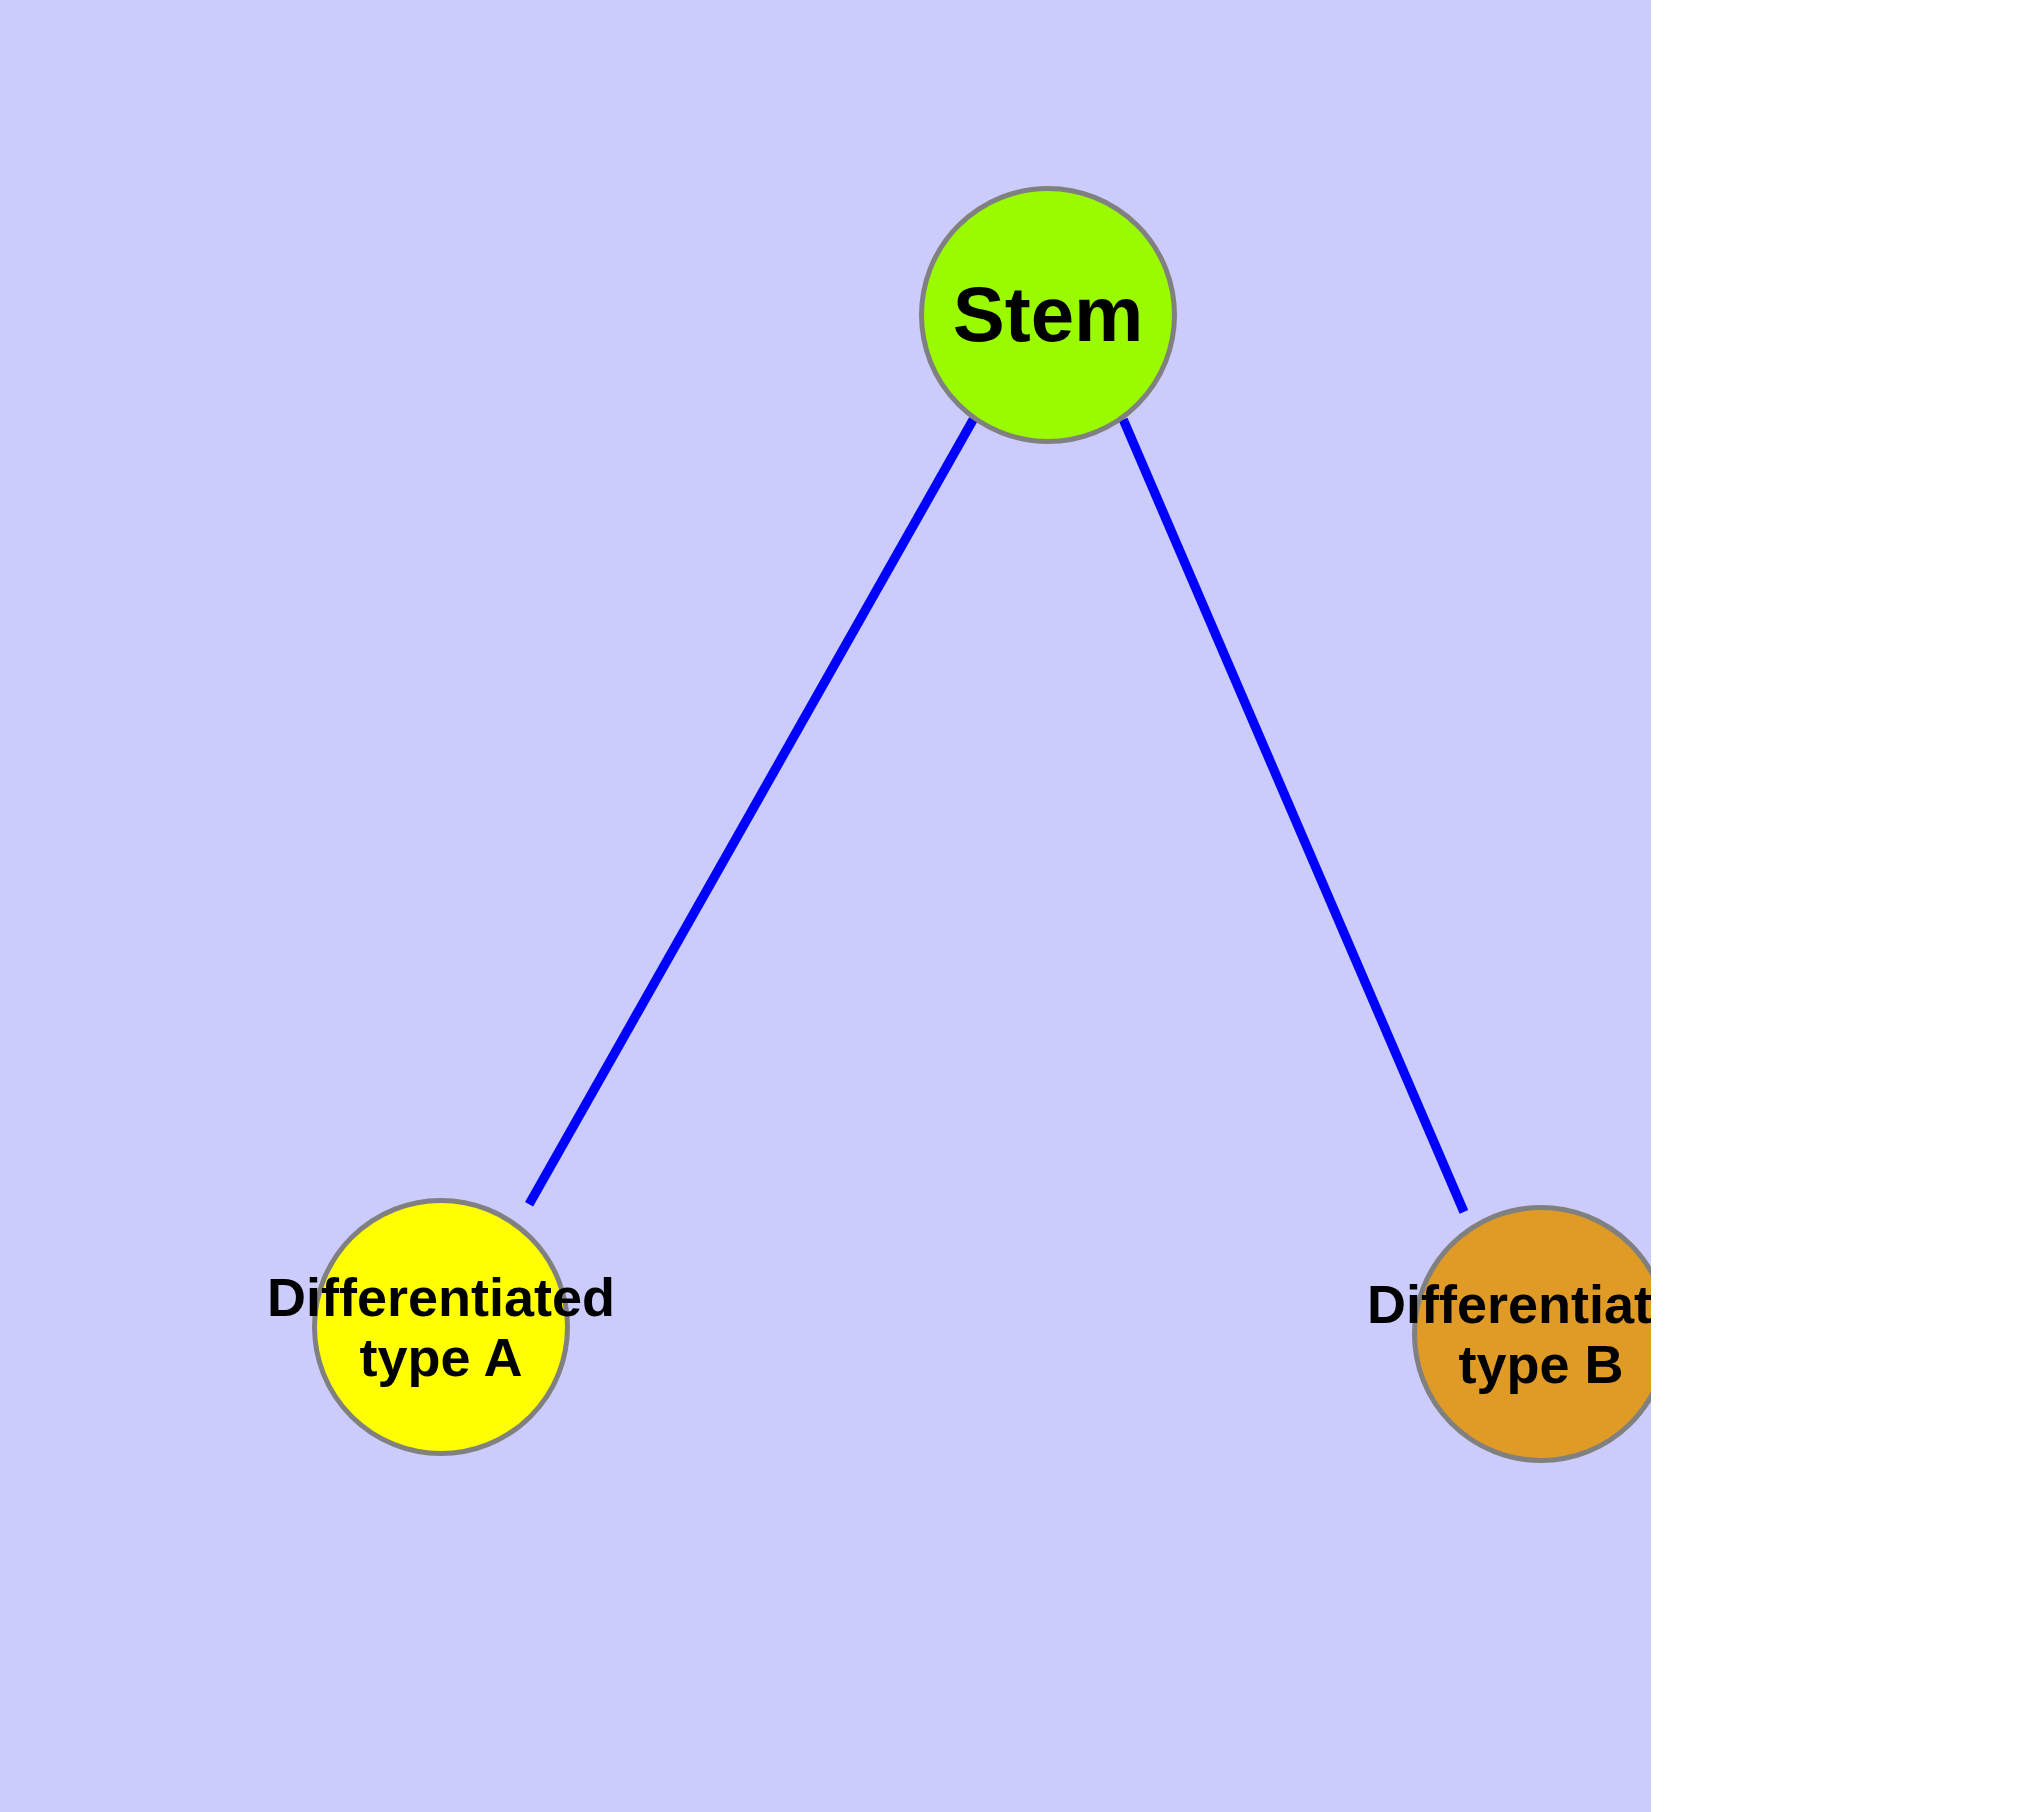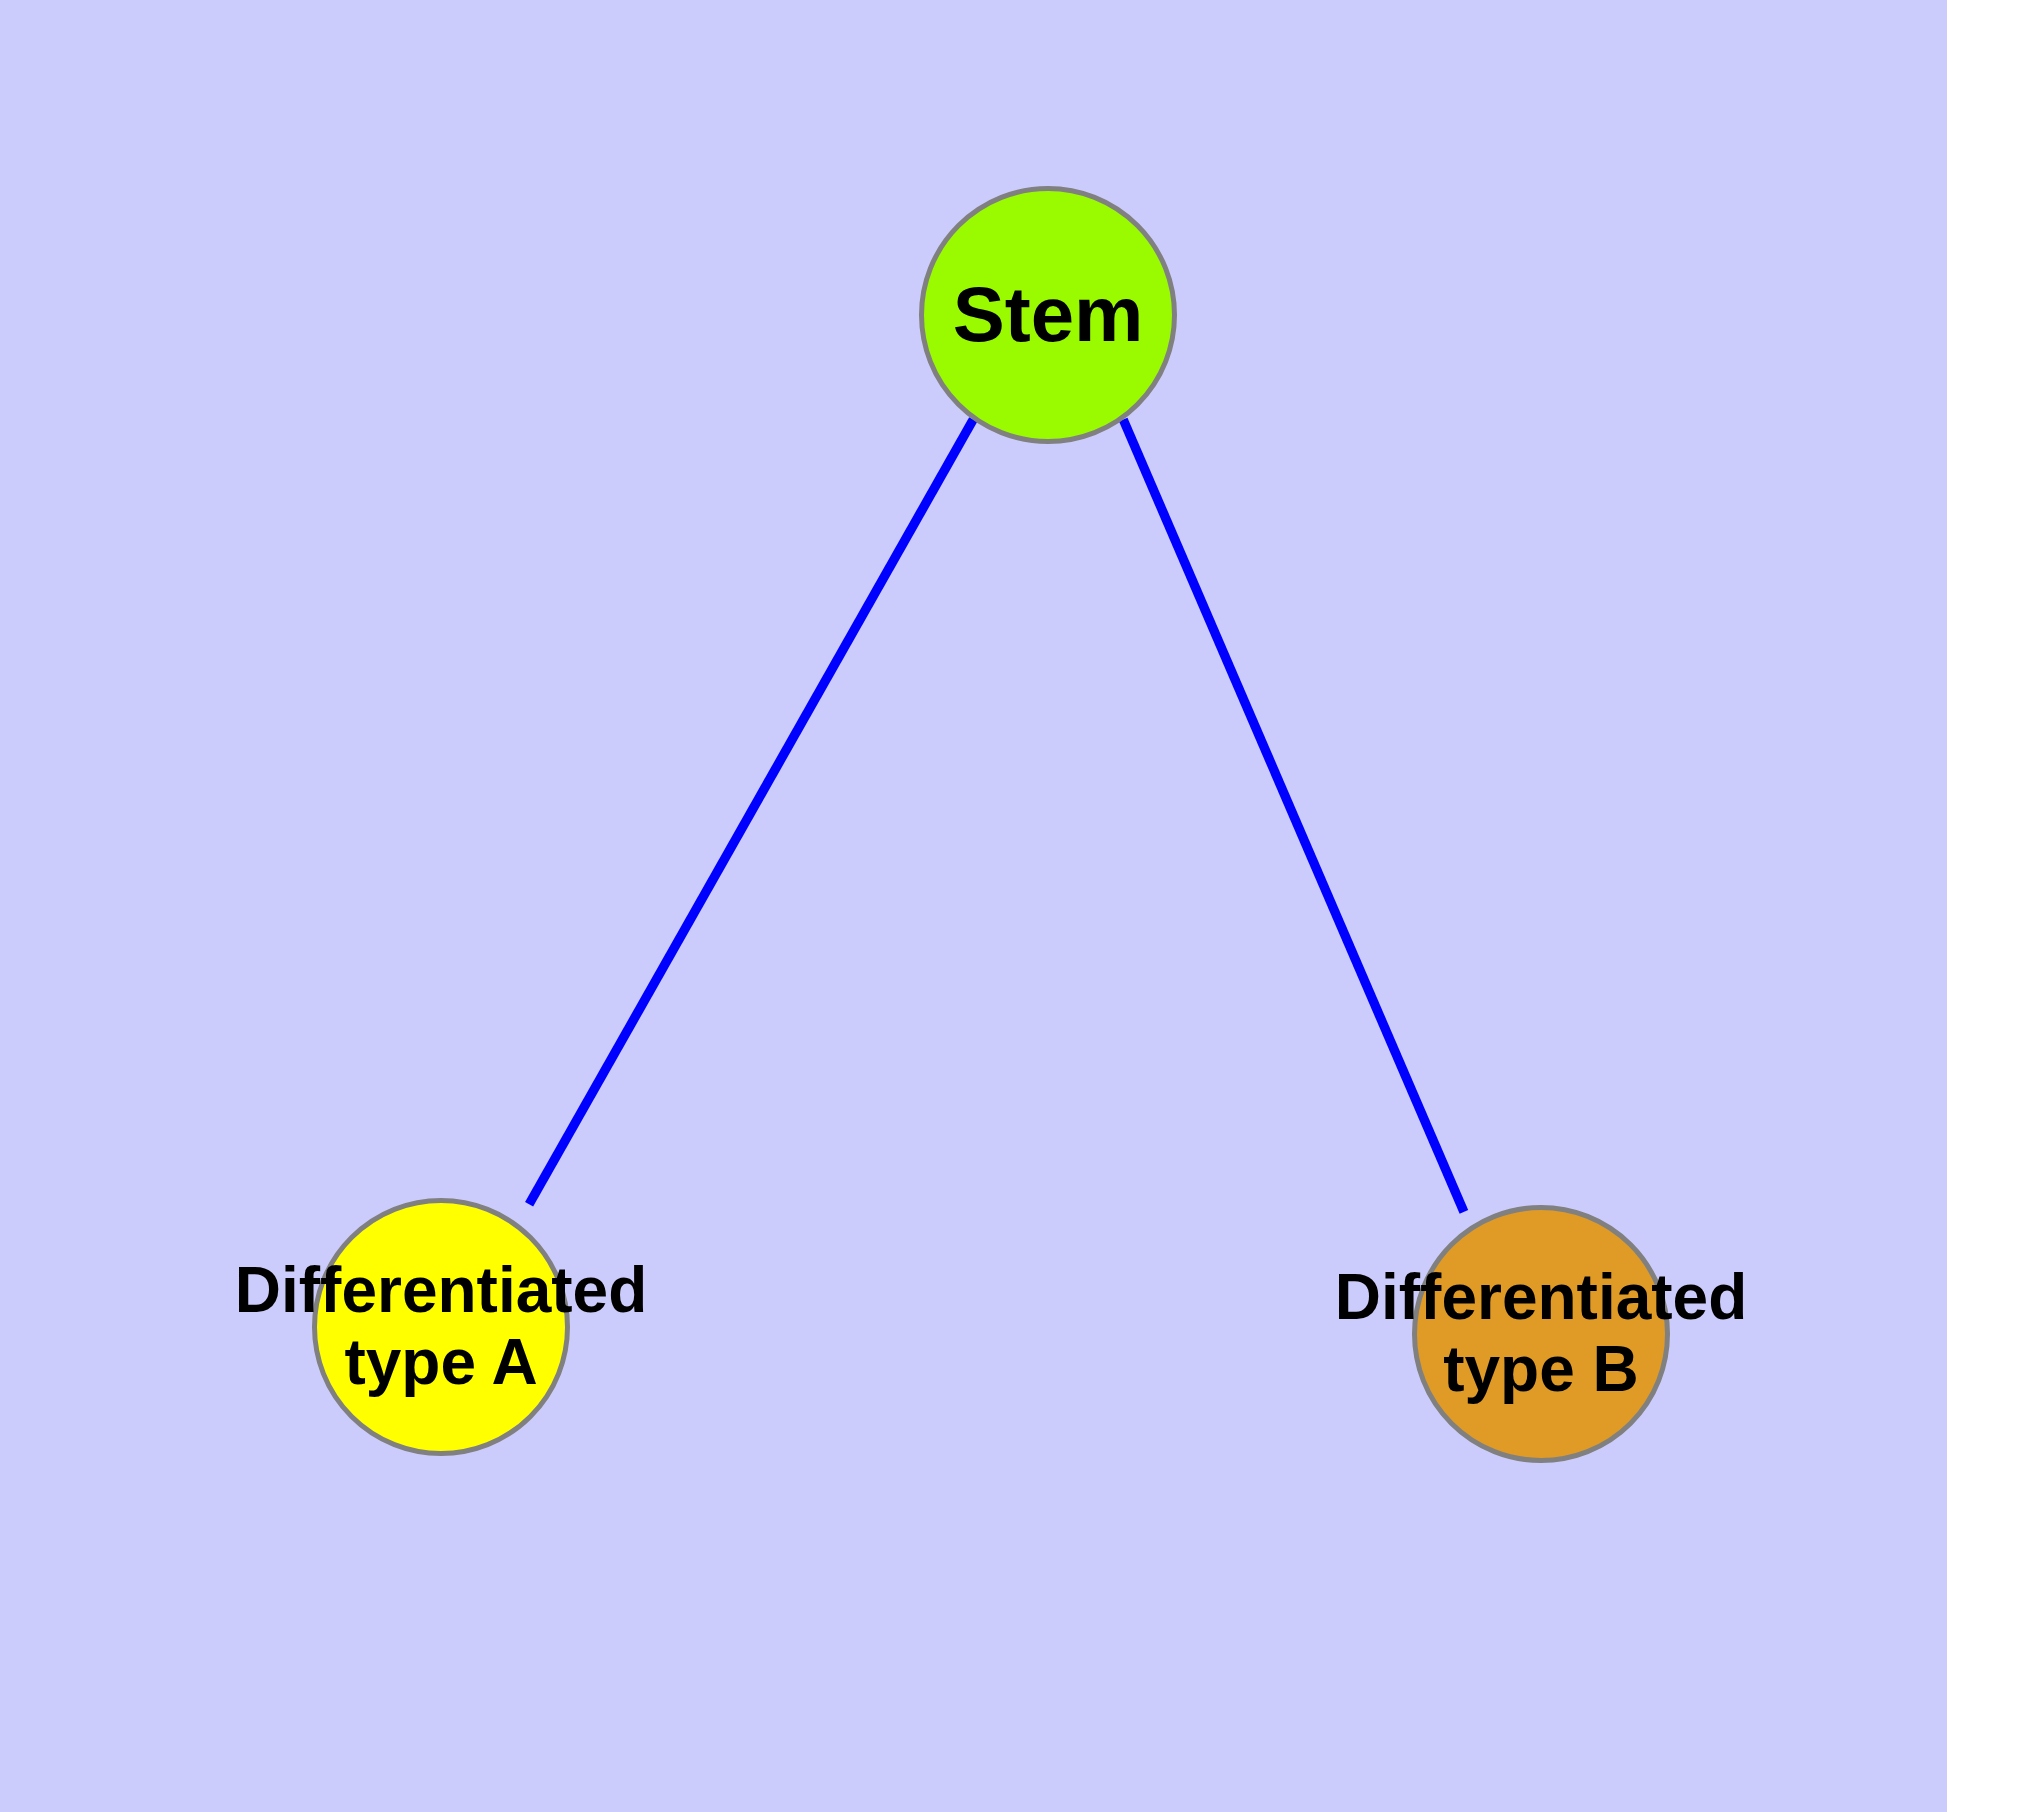--- a/index.html
+++ b/index.html
@@ -50,27 +50,27 @@
     font-weight: bold;
     text-align: center;
     white-space: pre;
     line-height: 1.12;
     pointer-events: none;
   }
   .label-stem {
     font-size: 78px;
   }
   .label-diff {
-    font-size: 64px;
+    font-size: 54px;
   }
 </style>
 </head>
 <body>
 
-<div id="canvas" style="width: 1947px; height: 1812px;">
+<div id="canvas" style="width: 1651px; height: 1812px;">
 
   <div id="bg-rect" style="background: rgb(204, 204, 252); width: 2021px; height: 1812px;"></div>
 
   <svg id="graph-svg" viewBox="0 0 2384 2138" xmlns="http://www.w3.org/2000/svg">
     <line class="graph-edge" x1="1148" y1="495" x2="624" y2="1421" stroke="#0000ff" stroke-width="11" stroke-linecap="butt"></line>
     <line class="graph-edge" x1="1325" y1="495" x2="1727" y2="1430" stroke="#0000ff" stroke-width="11" stroke-linecap="butt"></line>
   </svg>
 
   <div class="node-group" style="left: 1048px; top: 315px; width: 258px; height: 258px;">
     <div class="node-circle" style="width: 258px; height: 258px; background: rgb(154, 250, 0); border-color: rgb(128, 128, 128); border-width: 5.1px;"></div>

